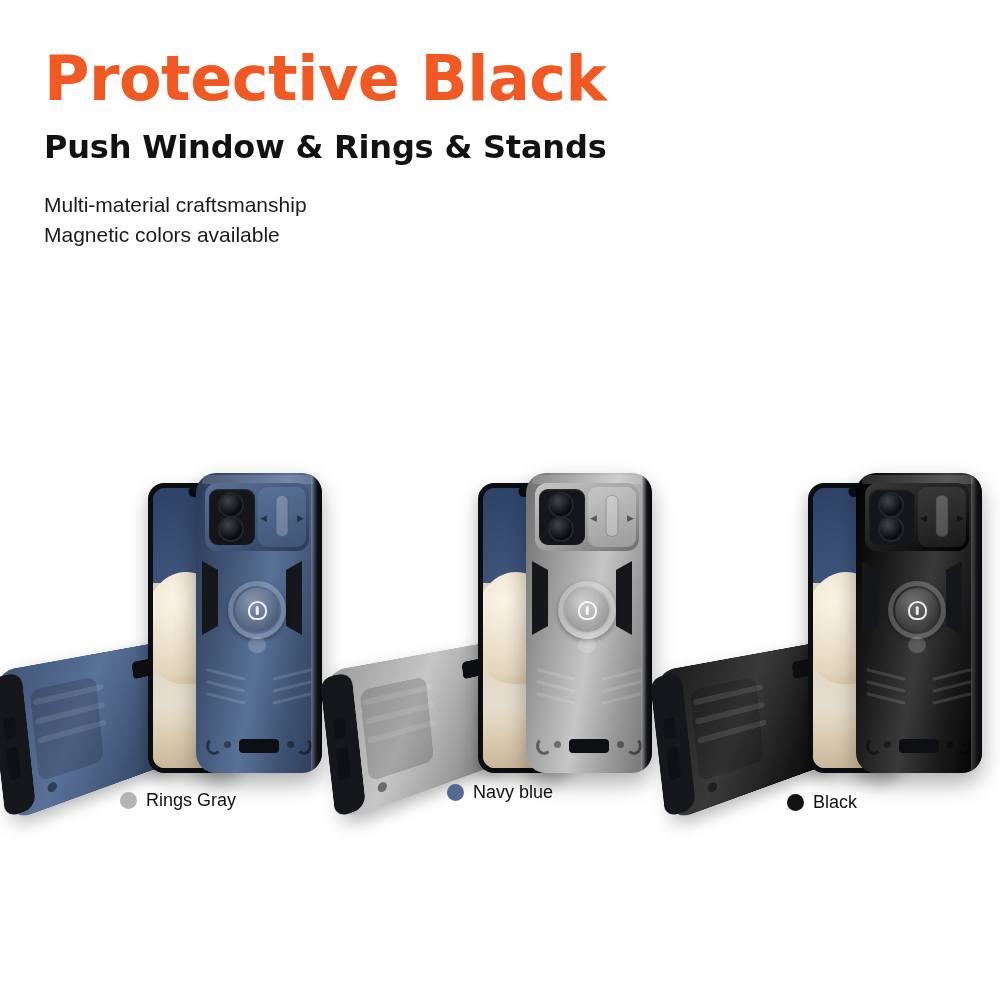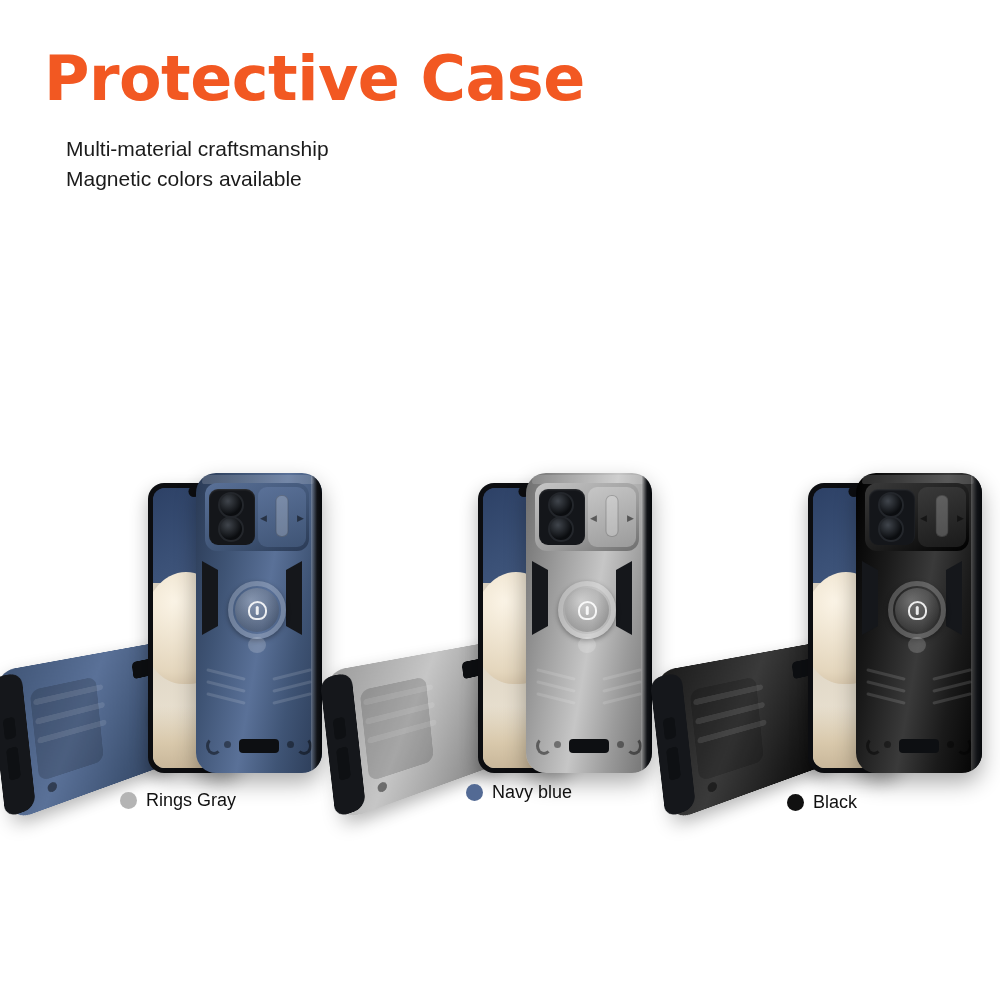--- a/index.html
+++ b/index.html
@@ -10,21 +10,21 @@
   .header { position:absolute; left:44px; top:48px; width:900px; }
   .title {
     font-size:62px; font-weight:bold; color:#F25822;
     letter-spacing:-0.5px; line-height:1.0;
     font-family:"DejaVu Sans", sans-serif;
   }
   .subtitle {
     margin-top:18px; font-size:32px; font-weight:bold; color:#121212;
     letter-spacing:-0.2px; font-family:"DejaVu Sans", sans-serif;
   }
-  .features { margin-top:24px;margin-left:22px; }
+  .features { margin-top:24px; }
   .feature-line {
     font-size:21px; color:#1b1b1b; line-height:1.45;
     font-family:"Liberation Sans", sans-serif;
   }
 
   
   .products { position:absolute; left:0; top:455px; width:1000px; height:360px; }
   .group { position:absolute; top:0; width:333px; height:360px; }
   .group.g1 { left:0px; }
   .group.g2 { left:330px; }
@@ -211,28 +211,29 @@
     border-top-color:transparent; border-right-color:transparent; }
   .curve.cl { left:2px; } .curve.cr { right:2px; transform:scaleX(-1); }
   .bdot { position:absolute; top:6px; width:7px; height:7px; border-radius:50%; background:rgba(0,0,0,0.4); }
   .bdot.d1 { left:20px; } .bdot.d2 { right:20px; }
 
   
   .swatch { position:absolute; display:flex; align-items:center; gap:9px; }
   .swatch .dot { width:17px; height:17px; border-radius:50%; flex:none; }
   .swatch .lbl { font-size:18px; color:#111; font-family:"Liberation Sans", sans-serif; white-space:nowrap; }
   .sw1 { left:120px; top:790px; }
-  .sw2 { left:466px; top:782px; }
+  .sw2 { left:447px; top:782px; }
   .sw3 { left:787px; top:792px;justify-content:flex-end; }
 </style>
 </head>
 <body>
 
 <div class="header">
-  <div class="title">Protective Case</div>
+  <div class="title">Protective Black</div>
+  <div class="subtitle">Push Window &amp; Rings &amp; Stands</div>
   <div class="features">
     <div class="feature-line">Multi-material craftsmanship</div>
     <div class="feature-line">Magnetic colors available</div>
   </div>
 </div>
 
 <div class="products">
 
   <div class="group g1">
     <div class="flat">

